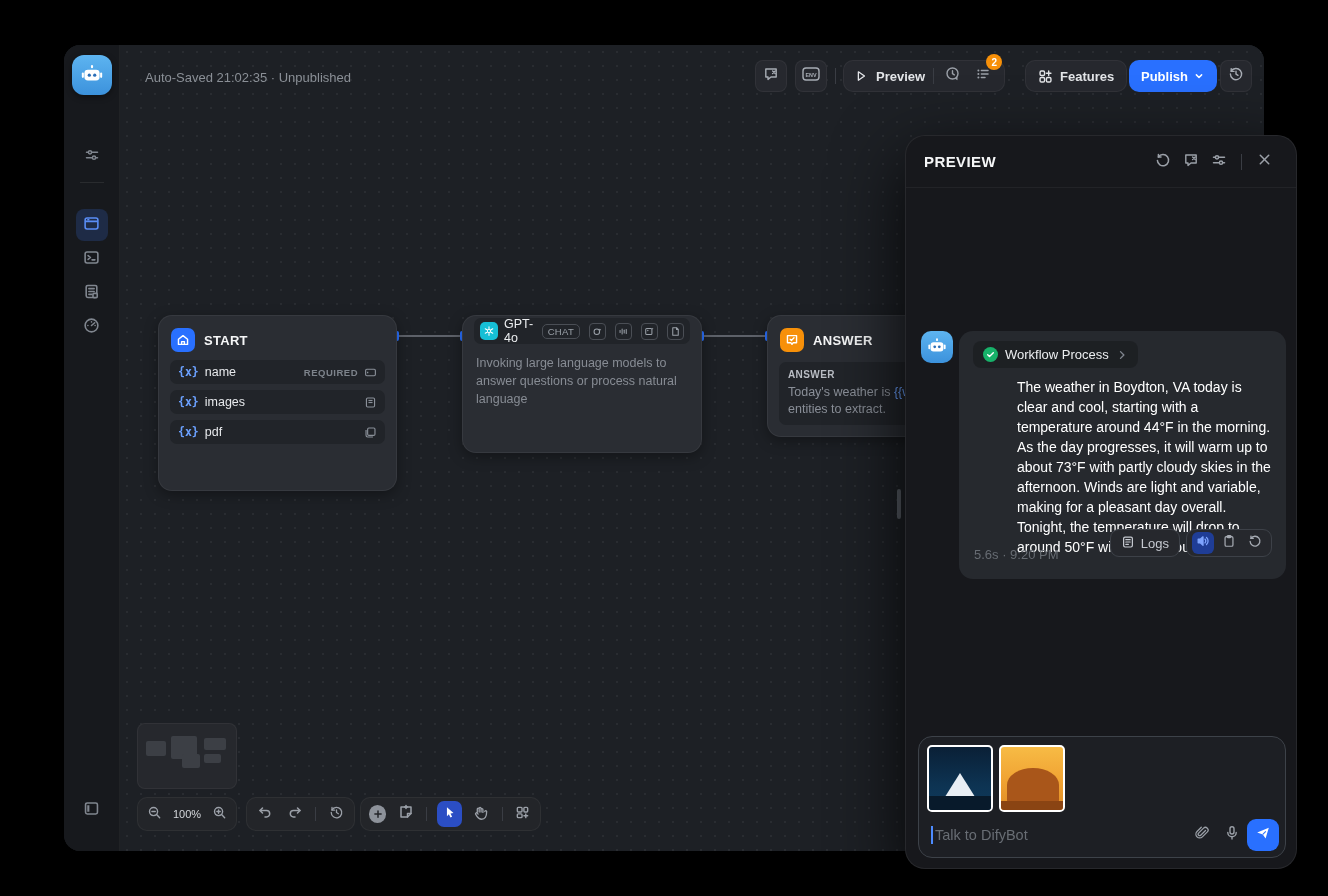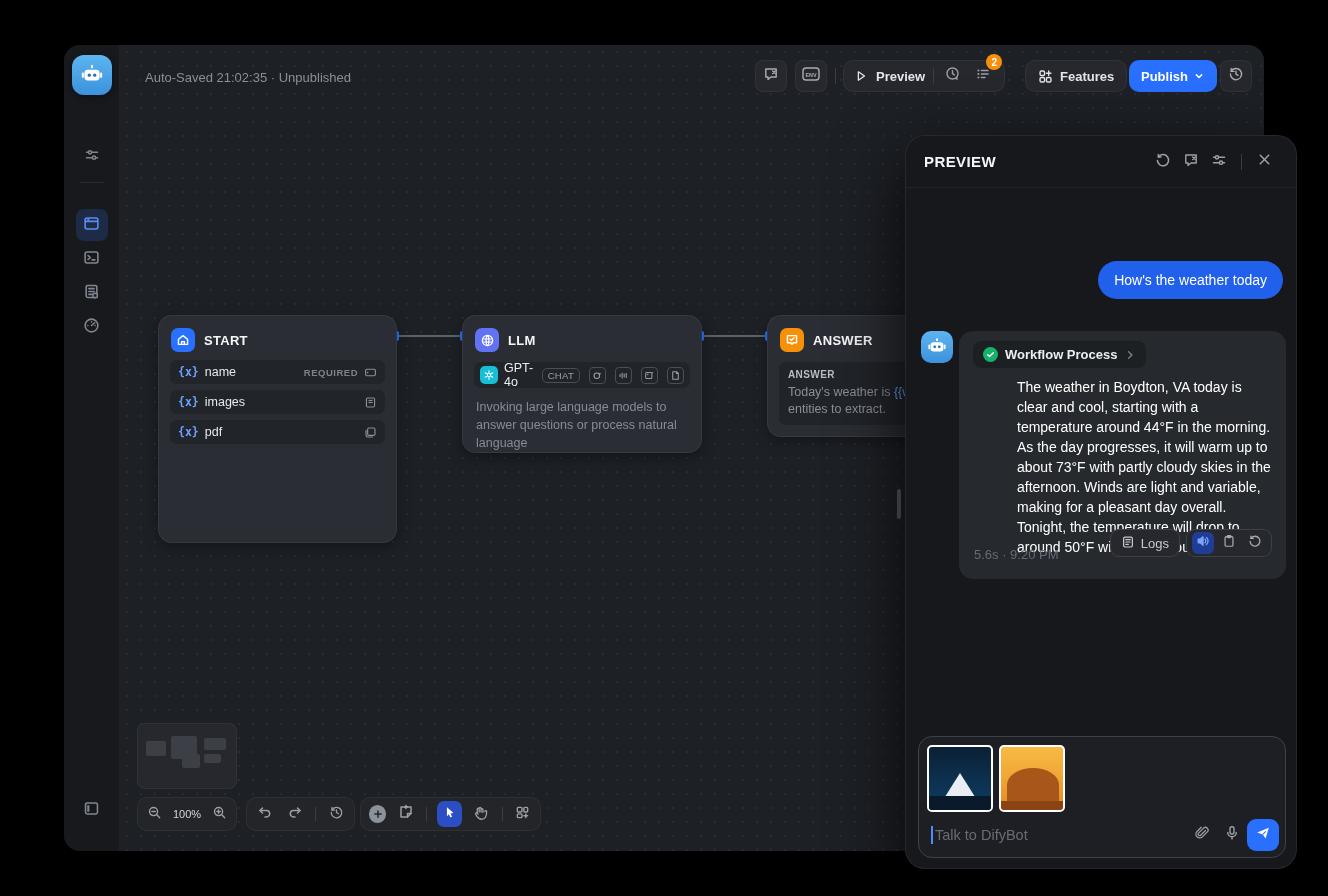--- a/index.html
+++ b/index.html
@@ -90,21 +90,21 @@
   .ph-ic { width:28px; height:28px; display:flex; align-items:center; justify-content:center; color:#9ba0a8; cursor:pointer; }
   .panel-body { position:relative; flex:1; }
   .bubble-user { position:absolute; right:13px; top:73px; background:#2160ea; color:#fff; font-size:14px;
                  padding:11px 16px; border-radius:20px; }
   .bot-avatar { position:absolute; left:15px; top:143px; width:32px; height:32px; border-radius:10px;
                 background:linear-gradient(180deg,#5db4f0,#3c92dc); display:flex; align-items:center; justify-content:center; }
   .bot-card { position:absolute; left:53px; top:143px; width:327px; background:#26292e; border-radius:14px; padding:10px 14px 22px 14px; }
   .wf-chip { display:inline-flex; align-items:center; gap:7px; background:rgba(0,0,0,.22); border-radius:8px;
              padding:6px 10px; cursor:pointer; }
   .wf-check { width:15px; height:15px; border-radius:50%; background:#17b26a; color:#fff; display:flex; align-items:center; justify-content:center; }
-  .wf-label { color:#eceef0; font-size:13px; font-weight:700; }
+  .wf-label { color:#eceef0; font-size:13px; font-weight:400; }
   .wf-chev { color:#80868f; display:flex; }
   .bot-text { color:#ffffff; font-size:14px; line-height:20px; margin-top:9px;margin-left:44px; }
   .action-row { position:absolute; top:341px; right:24px; display:flex; gap:6px; z-index:2;align-items:flex-end; }
   .logs-pill { display:flex; align-items:center; gap:6px; height:28px; padding:0 10px; background:#26282d;
                border:1px solid #3d4148; border-radius:9px; color:#c6cad1; font-size:13px; cursor:pointer; }
   .icons-pill { display:flex; align-items:center; gap:4px; height:28px; padding:0 5px; background:#26282d;
                 border:1px solid #3d4148; border-radius:9px; }
   .ip-ic { width:22px; height:22px; border-radius:6px; display:flex; align-items:center; justify-content:center; color:#a6abb3; cursor:pointer; }
   .ip-ic.active { background:#1f3d96; color:#7ea4ff; }
   .meta { position:absolute; left:68px; top:359px; color:#676c73; font-size:13px; }
@@ -305,21 +305,21 @@
       </div>
     </div>
 
     <div class="edge" style="left:333px; top:290px; width:65px"></div>
     <div class="port" style="left:331px; top:286px"></div>
     <div class="port" style="left:396px; top:286px"></div>
     <div class="edge" style="left:638px; top:290px; width:65px"></div>
     <div class="port" style="left:636px; top:286px"></div>
     <div class="port" style="left:701px; top:286px"></div>
 
-    <div class="node" style="left:94px; top:270px; width:239px; height:228px">
+    <div class="node" style="left:94px; top:270px; width:239px; height:176px">
       <div class="node-head">
         <div class="node-badge" style="background:#2970ff">
           <svg width="14" height="14" viewBox="0 0 16 16" fill="none" stroke="#fff" stroke-width="1.6" stroke-linejoin="round">
               <path d="M2.8 7.2 8 3l5.2 4.2V13H2.8z"></path>
               <path d="M6.4 13v-3.2h3.2V13"></path>
             </svg>
         </div>
         <div class="node-title">START</div>
       </div>
       <div class="field">
@@ -352,29 +352,20 @@
         <span class="ficon">
           <svg width="13" height="13" viewBox="0 0 16 16" fill="none" stroke="currentColor" stroke-width="1.4">
               <rect x="4.5" y="2.5" width="9" height="9" rx="1.5"></rect>
               <path d="M2.5 5v6.5A2 2 0 0 0 4.5 13.5H11"></path>
             </svg>
         </span>
       </div>
     </div>
 
     <div class="node" style="left:398px; top:270px; width:240px; height:138px">
-      <div class="node-head">
-        <div class="node-badge" style="background:#6172f3">
-          <svg width="15" height="15" viewBox="0 0 16 16" fill="none" stroke="#fff" stroke-width="1.3">
-              <circle cx="8" cy="8" r="5.5"></circle>
-              <path d="M8 2.5c-2 1.6-2 9.4 0 11M8 2.5c2 1.6 2 9.4 0 11M2.8 6.4h10.4M2.8 9.6h10.4"></path>
-            </svg>
-        </div>
-        <div class="node-title">LLM</div>
-      </div>
       <div class="model-row">
         <div class="model-ic">
           <svg width="12" height="12" viewBox="0 0 16 16" fill="none" stroke="#fff" stroke-width="1.4" stroke-linecap="round">
               <path d="M8 2.2v11.6M3 5l10 6M13 5 3 11"></path>
               <circle cx="8" cy="8" r="2.2" fill="#16bfd6" stroke="#fff" stroke-width="1.2"></circle>
             </svg>
         </div>
         <span class="model-name">GPT-4o</span>
         <span class="cap-pill">CHAT</span>
         <span class="cap-ic">
@@ -541,21 +532,20 @@
       <div class="tb-div" style="margin:0 8px"></div>
       <span class="ph-ic">
         <span><svg width="15" height="15" viewBox="0 0 16 16" fill="none" stroke="currentColor" stroke-width="1.6" stroke-linecap="round">
               <line x1="3.5" y1="3.5" x2="12.5" y2="12.5"></line>
               <line x1="12.5" y1="3.5" x2="3.5" y2="12.5"></line>
             </svg></span>
       </span>
     </div>
 
     <div class="panel-body">
-      <div class="bubble-user">How's the weather today</div>
 
       <div class="bot-avatar">
         <span>
           <svg width="22" height="22" viewBox="0 0 24 24">
               <rect x="5" y="9" width="14" height="10" rx="3.2" fill="#fff"></rect>
               <circle cx="9.5" cy="14" r="1.5" fill="#2c6fb8"></circle>
               <circle cx="14.5" cy="14" r="1.5" fill="#2c6fb8"></circle>
               <rect x="11" y="4.5" width="2" height="3.2" rx="1" fill="#fff"></rect>
               <rect x="2.6" y="11.5" width="1.9" height="5" rx="0.95" fill="#fff"></rect>
               <rect x="19.5" y="11.5" width="1.9" height="5" rx="0.95" fill="#fff"></rect>

